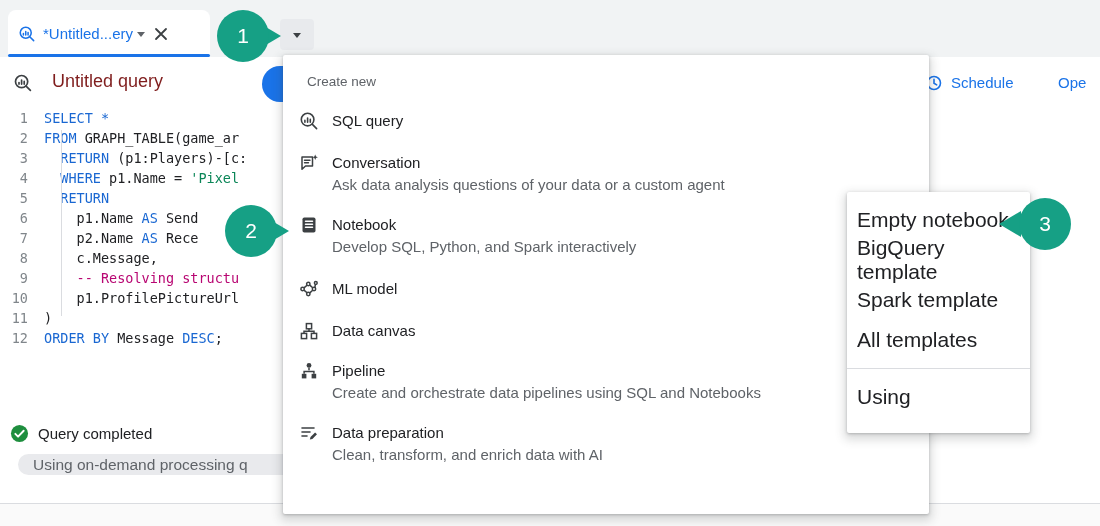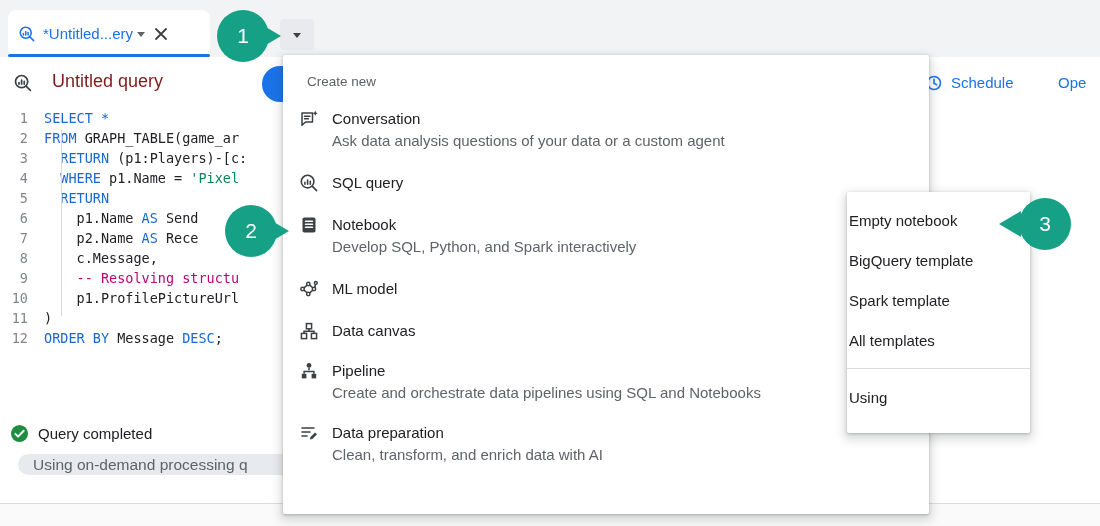--- a/index.html
+++ b/index.html
@@ -58,21 +58,21 @@
   .menu-item .mi-icon{flex:none;width:20px;height:20px;}
   .mi-label{font-size:15px;color:#202124;line-height:20px;}
   .mi-sub{font-size:15px;color:#5f6368;line-height:20px;margin-top:2px;}
   .submenu-arrow{position:absolute;right:18px;top:17px;width:0;height:0;
                  border:5px solid transparent;border-left:7px solid #202124;}
 
   
   .submenu{position:absolute;left:847px;top:192px;width:183px;height:241px;background:#fff;z-index:25;
            box-shadow:0 1px 3px rgba(60,64,67,.3),0 4px 10px 3px rgba(60,64,67,.18);border-radius:2px;
            box-sizing:border-box;padding-top:8px;}
-  .submenu-item{height:40px;display:flex;align-items:center;padding-left:2px;font-size:15px;color:#202124;cursor:pointer;}
+  .submenu-item{height:40px;display:flex;align-items:center;padding-left:10px;font-size:21px;color:#202124;cursor:pointer;}
   .submenu-divider{height:1px;background:#dadce0;margin:8px 0;}
 
   
   .pin{position:absolute;z-index:40;width:52px;height:52px;}
   .pin .pin-circle{position:absolute;left:0;top:0;width:52px;height:52px;border-radius:50%;background:#16a085;
        color:#fff;font-size:21px;display:flex;align-items:center;justify-content:center;}
   .pin .pin-tail{position:absolute;width:0;height:0;border-top:13px solid transparent;border-bottom:13px solid transparent;}
   .pin.point-right .pin-tail{left:42px;top:13px;border-left:22px solid #16a085;}
   .pin.point-left  .pin-tail{left:-20px;top:13px;border-right:22px solid #16a085;}
   #pin-1{left:217px;top:10px;}
@@ -171,45 +171,45 @@
   </div>
   <div class="notice-pill">
     <span class="notice-text">Using on-demand processing q</span>
   </div>
   <div class="bottom-divider"></div>
   <div class="bottom-strip"></div>
 
   <div class="menu">
     <div class="menu-header">Create new</div>
     <div id="menu-items">
-        <div class="menu-item">
-          <span class="mi-icon">
-            <svg width="20" height="20" viewBox="0 0 20 20">
-              <path d="M3 4h10.5v9H6.5L3 16.2z" fill="none" stroke="#3c4043" stroke-width="1.5" stroke-linejoin="round"></path>
-              <path d="M5.5 7.2h5.5M5.5 9.8h4" stroke="#3c4043" stroke-width="1.4" stroke-linecap="round"></path>
-              <path d="M16.2 1.6l.8 1.9 1.9.8-1.9.8-.8 1.9-.8-1.9-1.9-.8 1.9-.8z" fill="#3c4043"></path>
-            </svg>
-          </span>
-          <div>
-            <div class="mi-label">Conversation</div>
-            <div class="mi-sub">Ask data analysis questions of your data or a custom agent</div>
-          </div>
-        </div>
         <div class="menu-item single">
           <span class="mi-icon">
             <svg width="20" height="20" viewBox="0 0 20 20">
               <g fill="none" stroke="#3c4043" stroke-width="1.6" stroke-linecap="round">
                 <circle cx="8.6" cy="8.6" r="6.3"></circle>
                 <path d="M13.4 13.4L17.6 17.6"></path>
                 <path d="M5.9 9.4v1.8M8.6 7v4.2M11.3 8.3v2.9"></path>
               </g>
             </svg>
           </span>
           <div>
             <div class="mi-label">SQL query</div>
+          </div>
+        </div>
+        <div class="menu-item">
+          <span class="mi-icon">
+            <svg width="20" height="20" viewBox="0 0 20 20">
+              <path d="M3 4h10.5v9H6.5L3 16.2z" fill="none" stroke="#3c4043" stroke-width="1.5" stroke-linejoin="round"></path>
+              <path d="M5.5 7.2h5.5M5.5 9.8h4" stroke="#3c4043" stroke-width="1.4" stroke-linecap="round"></path>
+              <path d="M16.2 1.6l.8 1.9 1.9.8-1.9.8-.8 1.9-.8-1.9-1.9-.8 1.9-.8z" fill="#3c4043"></path>
+            </svg>
+          </span>
+          <div>
+            <div class="mi-label">Conversation</div>
+            <div class="mi-sub">Ask data analysis questions of your data or a custom agent</div>
           </div>
         </div>
         <div class="menu-item">
           <span class="mi-icon">
             <svg width="20" height="20" viewBox="0 0 20 20">
               <rect x="3.5" y="2.5" width="13" height="15" rx="1.8" fill="#3c4043"></rect>
               <path d="M6.5 6.2h7M6.5 9.2h7M6.5 12.2h7" stroke="#fff" stroke-width="1.5" stroke-linecap="round"></path>
             </svg>
           </span>
           <div>

